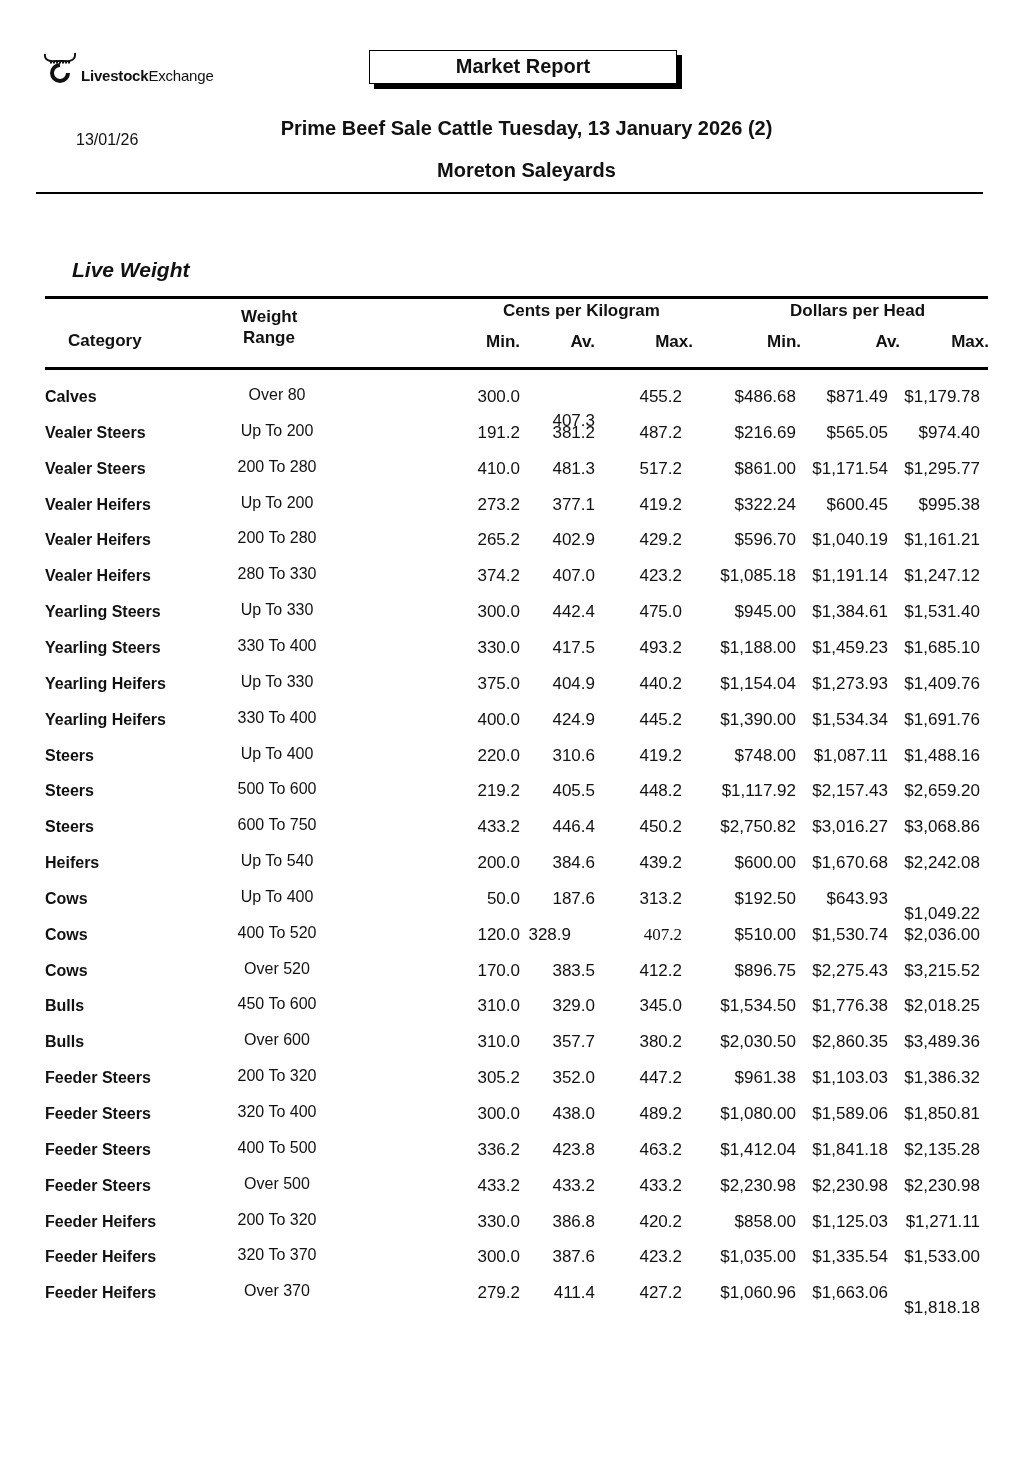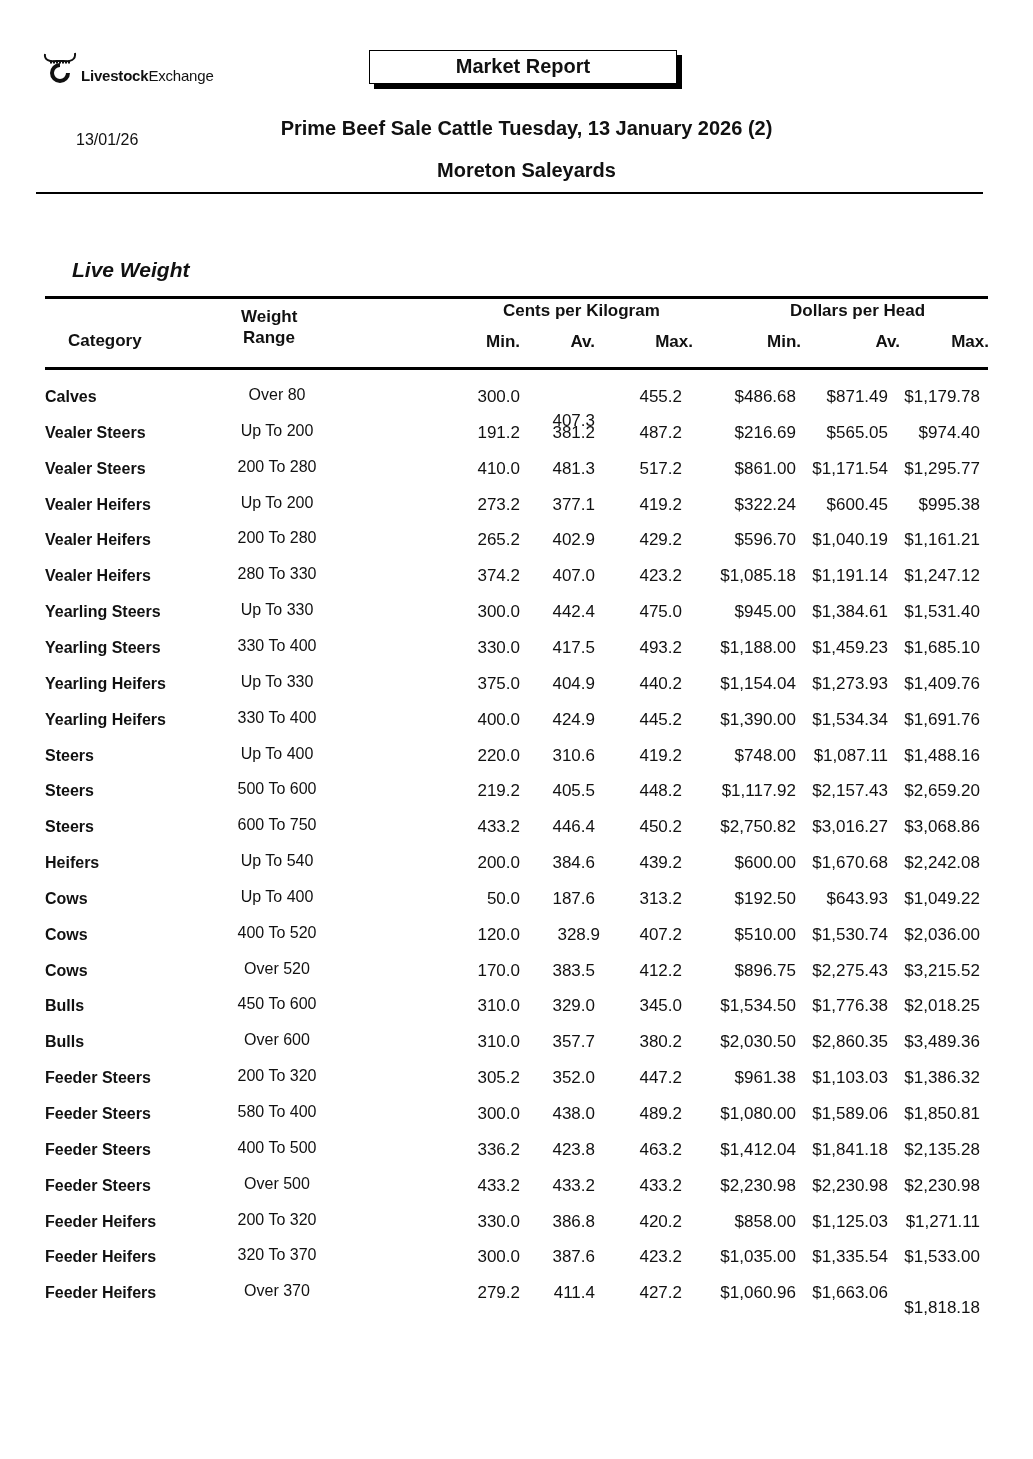--- a/index.html
+++ b/index.html
@@ -206,28 +206,28 @@
       <div class="cell num" style="right: 53px; top: 1px;">$2,242.08</div>
     </div>
     <div class="row" style="top: 887.9px;">
       <div class="cell cat" style="top: 2px;">Cows</div>
       <div class="cell rng" style="top: 0px;">Up To 400</div>
       <div class="cell num" style="right: 513px; top: 1px;">50.0</div>
       <div class="cell num" style="right: 438px; top: 1px;">187.6</div>
       <div class="cell num" style="right: 351px; top: 1px;">313.2</div>
       <div class="cell num" style="right: 237px; top: 1px;">$192.50</div>
       <div class="cell num" style="right: 145px; top: 1px;">$643.93</div>
-      <div class="cell num" style="right: 53px; top: 1px;">$1,049.22</div>
+      <div class="cell num" style="right: 53px; top: 16px;">$1,049.22</div>
     </div>
     <div class="row" style="top: 923.75px;">
       <div class="cell cat" style="top: 2px;">Cows</div>
       <div class="cell rng" style="top: 0px;">400 To 520</div>
       <div class="cell num" style="right: 513px; top: 1px;">120.0</div>
-      <div class="cell num" style="right: 433px; top: 1px;">328.9</div>
-      <div class="cell num" style="right: 351px; top: 1px;">407.2</div>
+      <div class="cell num" style="right: 462px; top: 1px;">328.9</div>
+      <div class="cell num" style="right: 351px; top: 1px; font-family: Liberation Serif, serif;">407.2</div>
       <div class="cell num" style="right: 237px; top: 1px;">$510.00</div>
       <div class="cell num" style="right: 145px; top: 1px;">$1,530.74</div>
       <div class="cell num" style="right: 53px; top: 1px;">$2,036.00</div>
     </div>
     <div class="row" style="top: 959.6px;">
       <div class="cell cat" style="top: 2px;">Cows</div>
       <div class="cell rng" style="top: 0px;">Over 520</div>
       <div class="cell num" style="right: 513px; top: 1px;">170.0</div>
       <div class="cell num" style="right: 438px; top: 1px;">383.5</div>
       <div class="cell num" style="right: 351px; top: 1px;">412.2</div>
@@ -260,21 +260,21 @@
       <div class="cell rng" style="top: 0px;">200 To 320</div>
       <div class="cell num" style="right: 513px; top: 1px;">305.2</div>
       <div class="cell num" style="right: 438px; top: 1px;">352.0</div>
       <div class="cell num" style="right: 351px; top: 1px;">447.2</div>
       <div class="cell num" style="right: 237px; top: 1px;">$961.38</div>
       <div class="cell num" style="right: 145px; top: 1px;">$1,103.03</div>
       <div class="cell num" style="right: 53px; top: 1px;">$1,386.32</div>
     </div>
     <div class="row" style="top: 1103px;">
       <div class="cell cat" style="top: 2px;">Feeder Steers</div>
-      <div class="cell rng" style="top: 0px;">580 To 400</div>
+      <div class="cell rng" style="top: 0px;">320 To 400</div>
       <div class="cell num" style="right: 513px; top: 1px;">300.0</div>
       <div class="cell num" style="right: 438px; top: 1px;">438.0</div>
       <div class="cell num" style="right: 351px; top: 1px;">489.2</div>
       <div class="cell num" style="right: 237px; top: 1px;">$1,080.00</div>
       <div class="cell num" style="right: 145px; top: 1px;">$1,589.06</div>
       <div class="cell num" style="right: 53px; top: 1px;">$1,850.81</div>
     </div>
     <div class="row" style="top: 1138.85px;">
       <div class="cell cat" style="top: 2px;">Feeder Steers</div>
       <div class="cell rng" style="top: 0px;">400 To 500</div>

